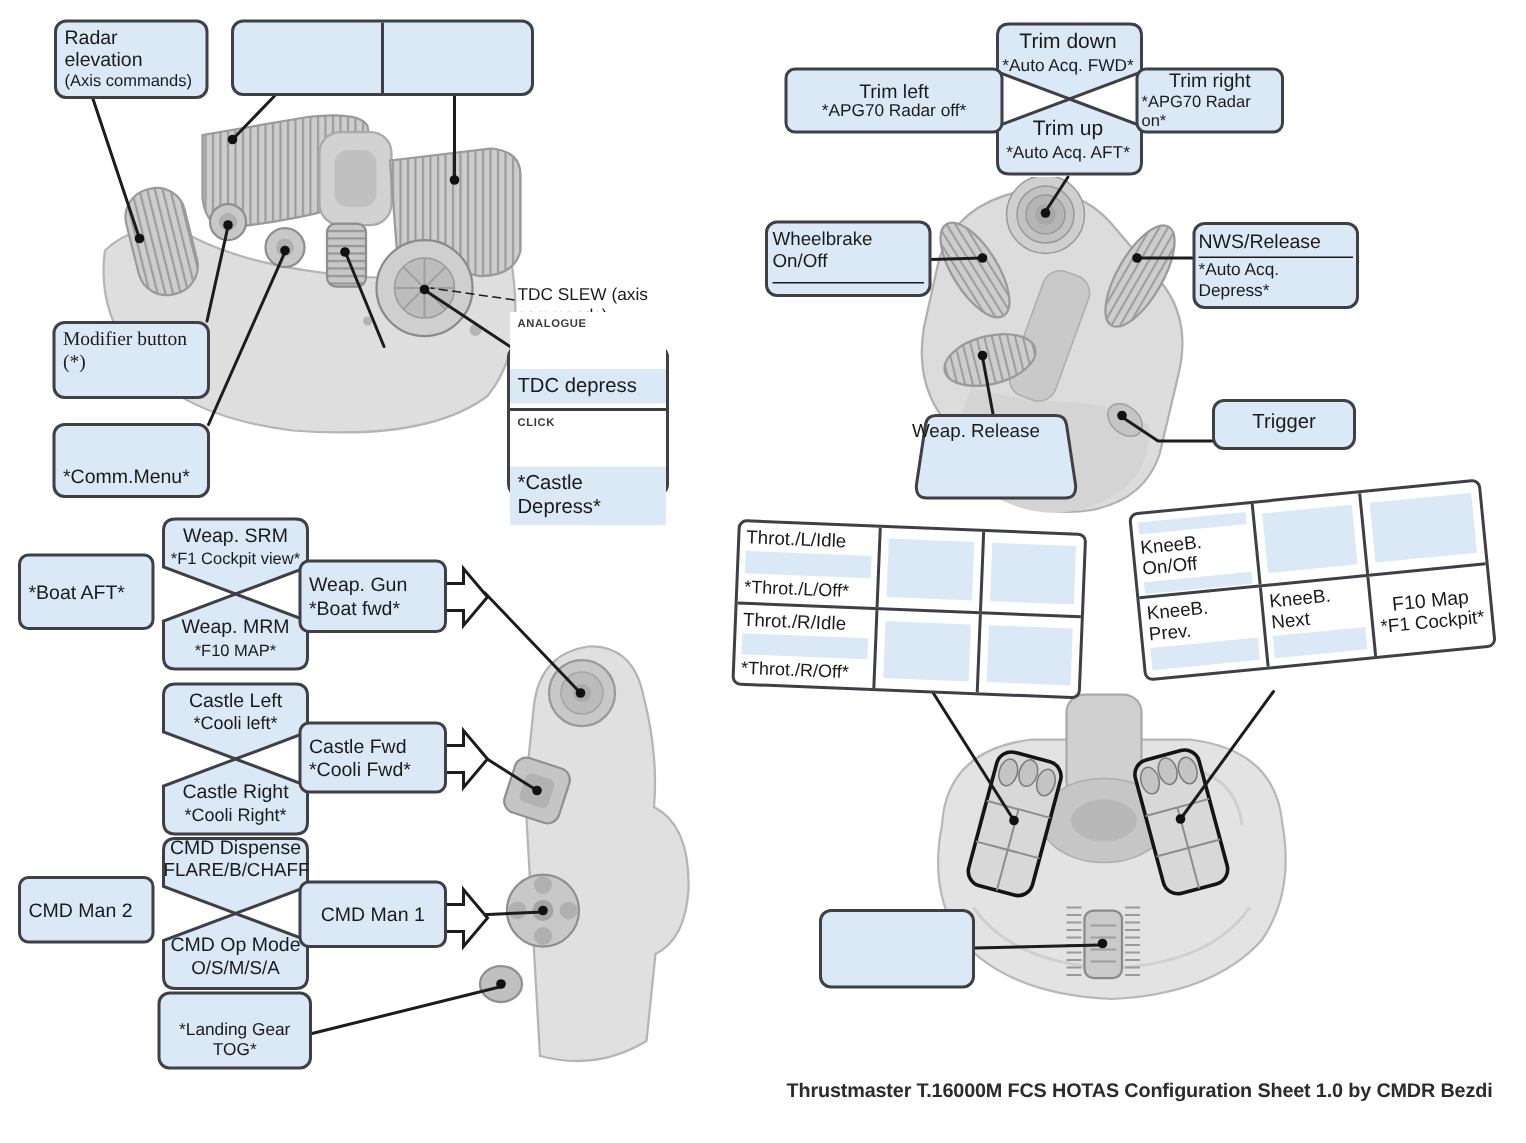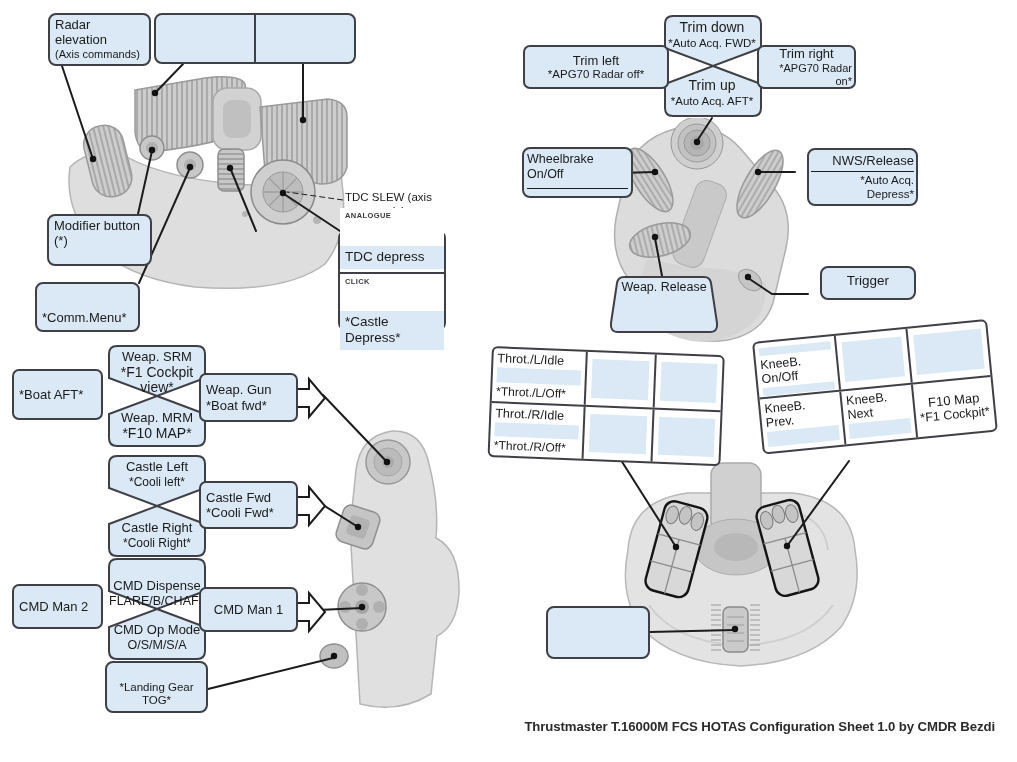--- a/index.html
+++ b/index.html
@@ -10,37 +10,37 @@
   html,body{margin:0;padding:0;background:#fff;}
   #canvas{position:relative;width:1017px;height:762px;background:#fff;overflow:hidden;
           font-family:"Liberation Sans",sans-serif;color:var(--text);}
   svg{display:block;}
   .img{position:absolute;z-index:0;}
   #leaders{position:absolute;left:0;top:0;z-index:1;pointer-events:none;}
   .bx{position:absolute;z-index:2;background:var(--box-fill);border:2px solid var(--box-border);
       border-radius:8px;box-sizing:border-box;font-size:13px;line-height:1.18;
       display:flex;flex-direction:column;justify-content:center;padding:2px 5px;}
   .bx .sub{font-size:11px;}
-  .tl{justify-content:flex-start;margin-left:12px;}
+  .tl{justify-content:flex-start;}
   .bl{justify-content:flex-end;}
-  .ctr{text-align:right;align-items:center;}
+  .ctr{text-align:left;align-items:center;}
   
   .split-v{flex-direction:row;padding:0;}
   .split-v .cell{flex:1;box-sizing:border-box;}
   .split-v .cell+.cell{border-left:2px solid var(--box-border);}
   .split-h{padding:0;}
   .split-h .cell{flex:1;box-sizing:border-box;display:flex;flex-direction:column;justify-content:center;
                  text-align:center;padding:2px 3px;gap:24px;}
   .split-h .cell+.cell{border-top:2px solid var(--box-border);}
   
   .cluster{position:absolute;z-index:2;}
   .cluster .side{position:absolute;}
   .cluster .center{position:absolute;}
   .pent-text{position:absolute;left:3px;width:96px;text-align:center;font-size:13px;line-height:1.12;}
-  .pent-text .sub{font-size:14px;}
+  .pent-text .sub{font-size:11px;}
   .arrow-ic{position:absolute;z-index:1;}
   
   .ac .cell{background:#fff;text-align:left;justify-content:flex-start;padding:3px 0 3px 0;}
   .hdr{font-size:7.5px;font-weight:bold;letter-spacing:.4px;color:#3a3a3a;padding:1px 5px 1px 5px;}
   .val{background:var(--box-fill);font-size:13.5px;padding:3px 5px 4px 5px;}
   
   .sktab{position:absolute;z-index:2;background:#fff;border:2px solid var(--box-border);
          border-radius:6px;display:flex;flex-direction:column;box-sizing:border-box;}
   .trow{display:flex;flex:1;min-height:0;}
   .trow+.trow{border-top:2px solid var(--box-border);}
@@ -215,21 +215,21 @@
   <div class="bx tl" style="left:36px;top:13px;width:103px;height:53px;">
     <span>Radar elevation</span>
     <span class="sub">(Axis commands)</span>
   </div>
 
   <div class="bx split-v" style="left:154px;top:13px;width:202px;height:51px;">
     <div class="cell"></div>
     <div class="cell"></div>
   </div>
 
-  <div class="bx tl" style="left:35px;top:214px;width:105px;height:52px;">
+  <div class="bx tl" style="left:35px;top:214px;width:105px;height:52px;font-family:Liberation Serif, serif;">
     <span>Modifier button (*)</span>
   </div>
 
   <div class="bx bl" style="left:35px;top:282px;width:105px;height:50px;padding-bottom:5px;">
     <span>*Comm.Menu*</span>
   </div>
 
 
   <div class="plain-label" style="left:345px;top:190px;width:100px;">
     <span>TDC SLEW (axis</span><br>
@@ -306,21 +306,21 @@
       <span>CMD Man 1</span>
     </div>
     <svg class="arrow-ic" style="left:284px;top:33px;" width="32" height="44" viewBox="0 0 32 44">
       <path d="M1,13 H13 V3 L29,22 L13,41 V31 H1 Z" fill="#fff" stroke="#1c1c1c" stroke-width="2"></path>
     </svg>
     <div class="center" style="left:94px;top:0;width:102px;height:104px;">
       <svg width="102" height="104" viewBox="0 0 102 104">
         <path d="M11,2 L91,2 Q99,2 99,10 L99,34 L51,52 L3,34 L3,10 Q3,2 11,2 Z" fill="var(--box-fill)" stroke="var(--box-border)" stroke-width="2"></path>
         <path d="M51,52 L99,70 L99,94 Q99,102 91,102 L11,102 Q3,102 3,94 L3,70 Z" fill="var(--box-fill)" stroke="var(--box-border)" stroke-width="2"></path>
       </svg>
-      <div class="pent-text" style="top:22px;">
+      <div class="pent-text" style="top:1px;">
         <span>CMD Dispense</span><br>
         <span class="sub" style="font-size:12.5px;">FLARE/B/CHAFF</span>
       </div>
       <div class="pent-text" style="top:66px;">
         <span>CMD Op Mode</span><br>
         <span class="sub" style="font-size:12.5px;">O/S/M/S/A</span>
       </div>
     </div>
   </div>
 
@@ -359,21 +359,21 @@
 
   <div class="bx tl ctr" style="left:795px;top:148px;width:111px;height:58px;padding:3px 2px;">
     <span class="rule" style="width:100%;padding-bottom:3px;">NWS/Release</span>
     <span class="sub" style="font-size:11.5px;padding-top:2px;">*Auto Acq. Depress*</span>
   </div>
 
   <div class="img" style="left:608px;top:275px;width:112px;height:60px;z-index:2;">
     <svg width="112" height="60" viewBox="0 0 112 60">
       <path d="M16,2 L96,2 Q102,2 103,8 L109,48 Q110,57 102,57 L10,57 Q2,57 3,48 L9,8 Q10,2 16,2 Z" fill="var(--box-fill)" stroke="var(--box-border)" stroke-width="2"></path>
     </svg>
-    <div style="position:absolute;left:0;top:5px;width:112px;text-align:center;font-size:12.5px;">Weap. Release</div>
+    <div style="position:absolute;left:0;top:5px;width:112px;font-size:12.5px;">Weap. Release</div>
   </div>
 
   <div class="bx tl ctr" style="left:808px;top:266px;width:96px;height:34px;font-size:13.5px;padding-top:5px;">
     <span>Trigger</span>
   </div>
 
   <div class="sktab" style="left:492px;top:346px;width:233px;height:111px;transform:rotate(2.3deg);transform-origin:0 0;">
     <div class="trow">
       <div class="tcell" style="width:92px;">
         <span>Throt./L/Idle</span>

